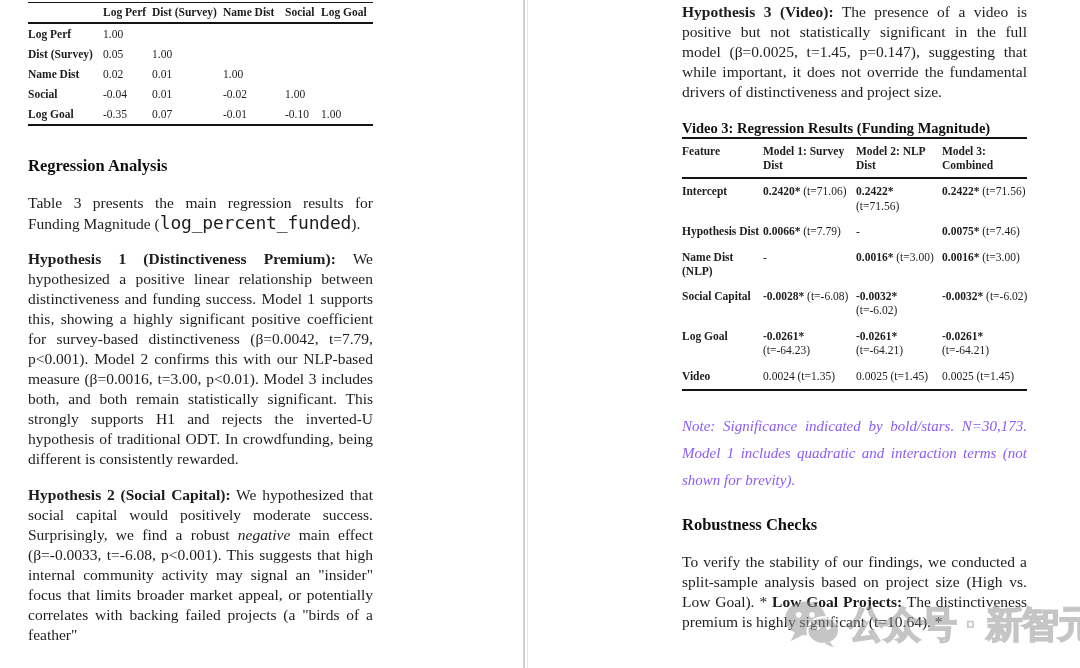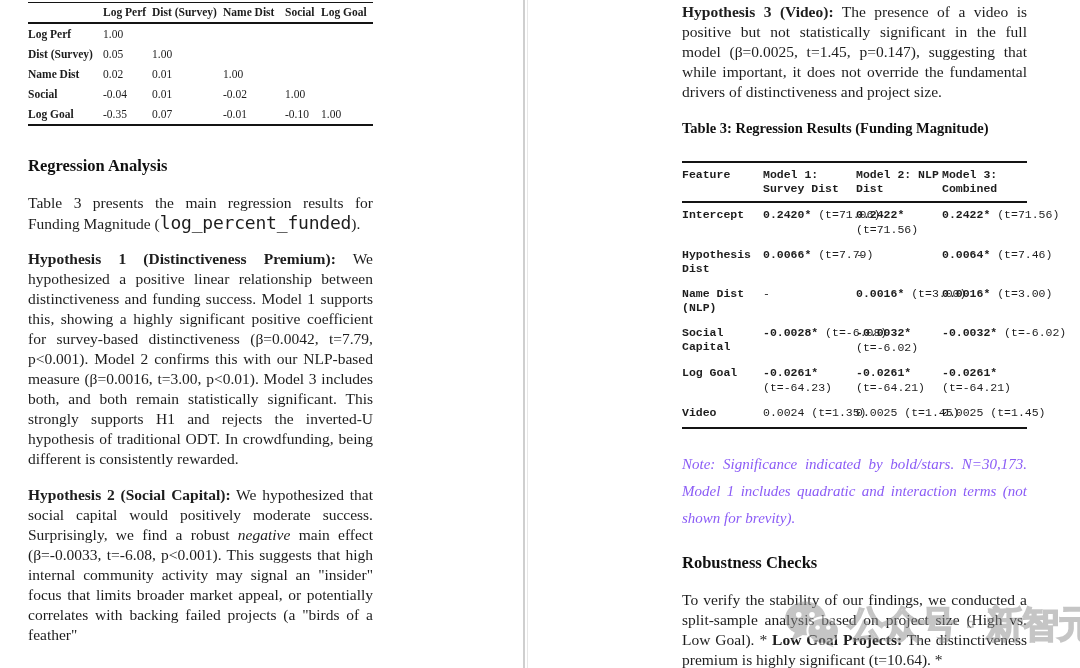--- a/index.html
+++ b/index.html
@@ -161,23 +161,23 @@
     <p class="body" style="margin-top:16px;"><span class="b">Hypothesis 2 (Social Capital):</span><span> We hypothesized that social capital would positively moderate success. Surprisingly, we find a robust </span><span class="i">negative</span><span> main effect (β=-0.0033, t=-6.08, p&lt;0.001). This suggests that high internal community activity may signal an "insider" focus that limits broader market appeal, or potentially correlates with backing failed projects (a "birds of a feather"</span></p>
   </div>
 
   <div class="gutter"></div>
   <div class="gutter2"></div>
 
   <div class="col col-right">
 
     <p class="body" style="margin-top:2px;"><span class="b">Hypothesis 3 (Video):</span><span> The presence of a video is positive but not statistically significant in the full model (β=0.0025, t=1.45, p=0.147), suggesting that while important, it does not override the fundamental drivers of distinctiveness and project size.</span></p>
 
-    <div class="caption" style="margin-top:18px;">Table 3: Regression Results (Funding Magnitude)</div>
-
-    <table class="reg-table" style="margin-top:24px;font-family:Liberation Mono, monospace;">
+    <div class="caption" style="margin-top:18px;">Video 3: Regression Results (Funding Magnitude)</div>
+
+    <table class="reg-table" style="">
       <colgroup>
         <col style="width:81px">
           <col style="width:93px">
           <col style="width:86px">
           <col style="width:85px">
       </colgroup>
       <thead>
           <tr>
             <th>Feature</th>
             <th>Model 1: Survey Dist</th>
@@ -189,21 +189,21 @@
           <tr>
             <th scope="row">Intercept</th>
             <td><b>0.2420*</b> (t=71.06)</td>
             <td><b>0.2422*</b><br>(t=71.56)</td>
             <td><b>0.2422*</b> (t=71.56)</td>
           </tr>
           <tr>
             <th scope="row">Hypothesis Dist</th>
             <td><b>0.0066*</b> (t=7.79)</td>
             <td>-</td>
-            <td><b>0.0064*</b> (t=7.46)</td>
+            <td><b>0.0075*</b> (t=7.46)</td>
           </tr>
           <tr>
             <th scope="row">Name Dist (NLP)</th>
             <td>-</td>
             <td><b>0.0016*</b> (t=3.00)</td>
             <td><b>0.0016*</b> (t=3.00)</td>
           </tr>
           <tr>
             <th scope="row">Social Capital</th>
             <td><b>-0.0028*</b> (t=-6.08)</td>

